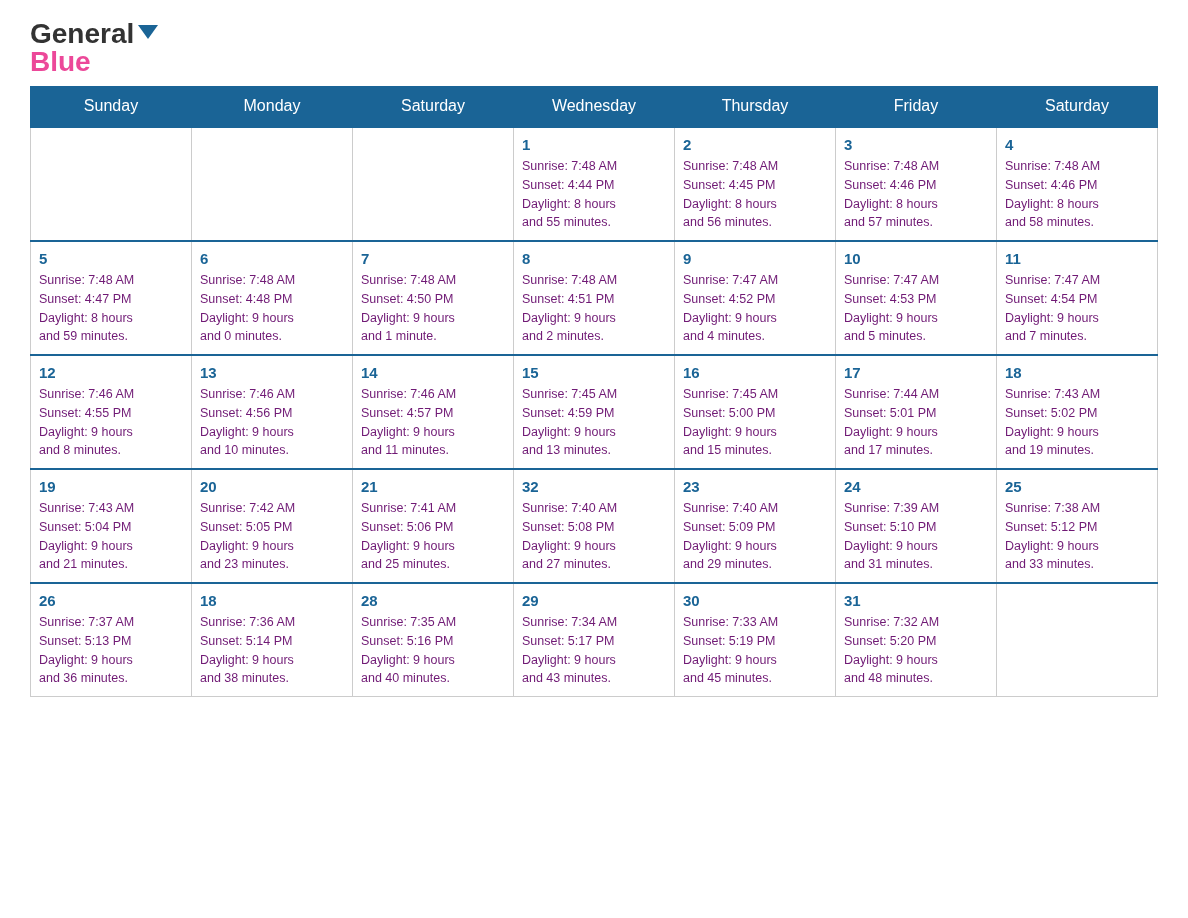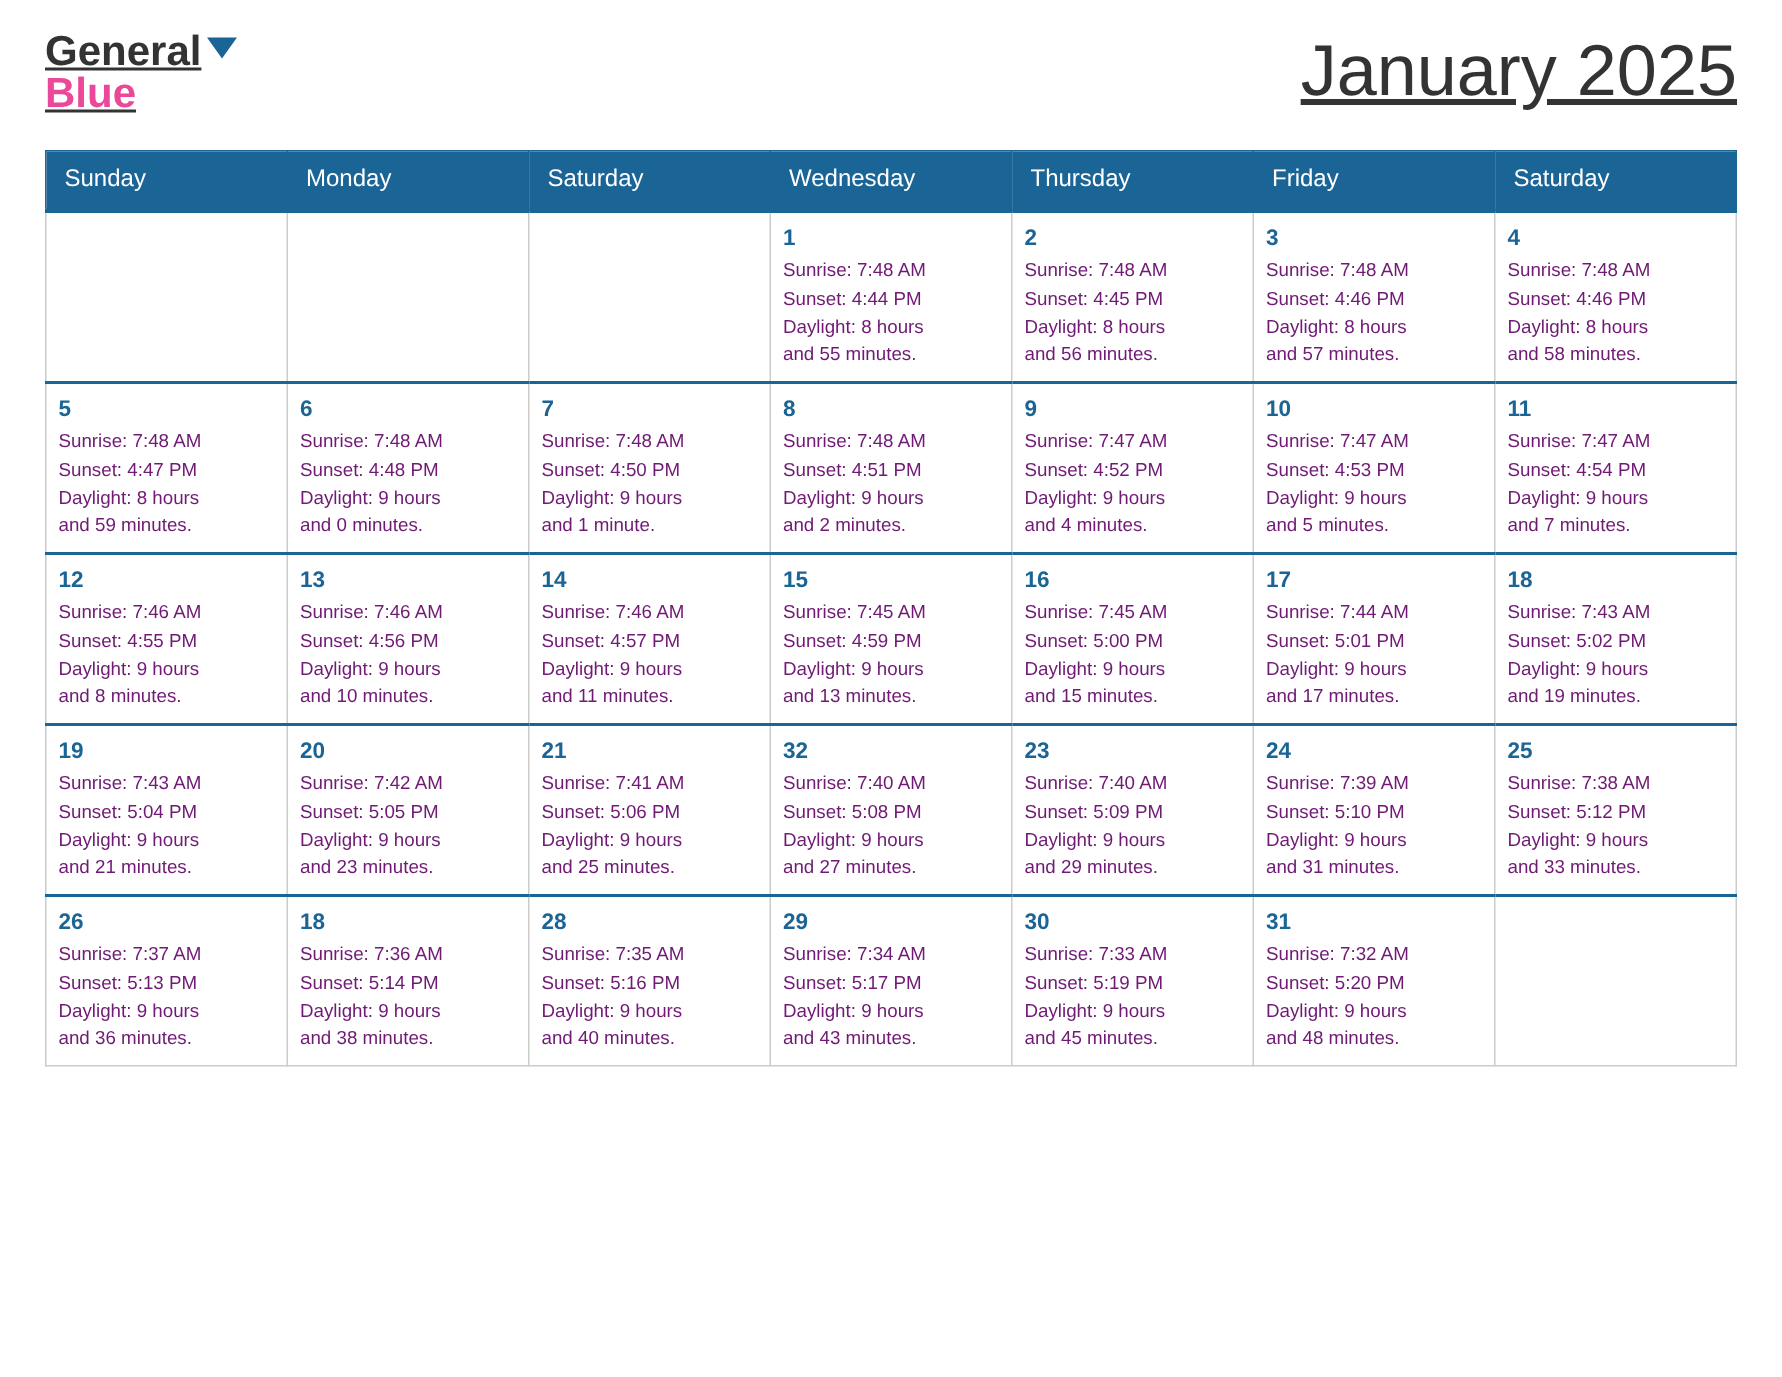--- a/index.html
+++ b/index.html
@@ -7,23 +7,22 @@
       font-family: Arial, Helvetica, sans-serif;
       background: #fff;
       color: #333;
       width: 1188px;
       min-height: 918px;
       padding: 20px 30px;
     }
     .header {
       display: flex;
       justify-content: space-between;
-      align-items: center;
-      margin-bottom: 24px;
-      text-decoration: underline;
+      align-items: flex-end;
+      margin-bottom: 10px;
     }
     .logo {
       display: flex;
       flex-direction: column;
       align-items: flex-start;
     }
     .logo-general {
       font-size: 28px;
       font-weight: bold;
       color: #333;
@@ -62,24 +61,24 @@
       margin-top: 4px;
     }
     .calendar {
       width: 100%;
       border-collapse: collapse;
       margin-top: 10px;
     }
     .calendar th {
       background-color: #1a6496;
       color: #fff;
-      padding: 10px 12px;
+      padding: 10px 24px;
       font-size: 16px;
       font-weight: normal;
-      text-align: left;
+      text-align: center;
       border: 1px solid #1a6496;
     }
     .calendar td {
       border: 1px solid #ccc;
       vertical-align: top;
       padding: 8px;
       width: 14.28%;
       min-height: 120px;
       font-size: 13px;
       color: #333;
@@ -110,21 +109,20 @@
 
 <div class="header">
   <div class="logo">
     <div style="display:flex; align-items:center;">
       <span class="logo-general">General</span>
       <span class="logo-triangle"></span>
     </div>
     <span class="logo-blue">Blue</span>
   </div>
   <div class="title-section">
-    <div class="calendar-title">January 2025</div>
   </div>
 </div>
 
 <table class="calendar">
   <thead>
     <tr>
     <th>Sunday</th>
         <th>Monday</th>
         <th>Saturday</th>
         <th>Wednesday</th>

